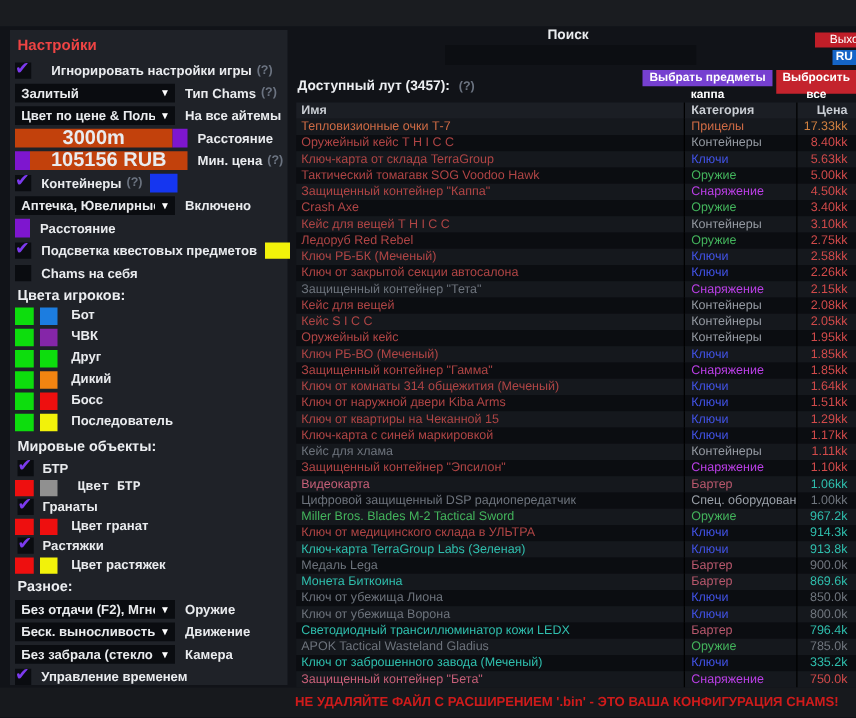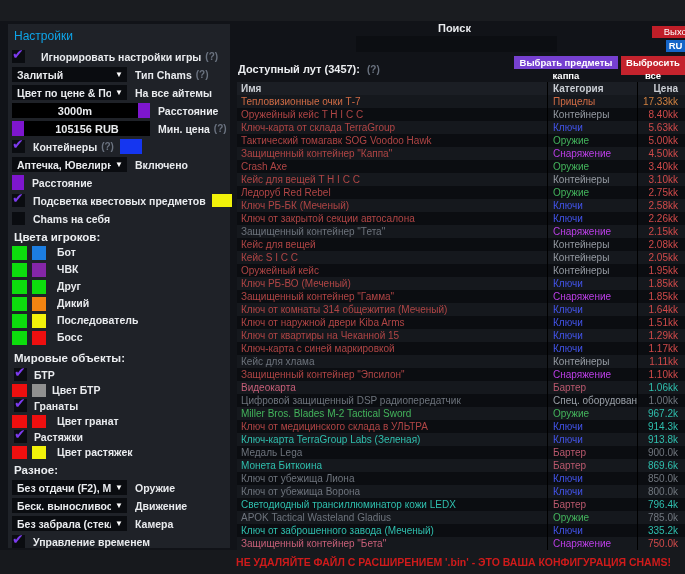--- a/index.html
+++ b/index.html
@@ -3,26 +3,26 @@
 <meta charset="utf-8">
 <style>
   html,body{margin:0;padding:0}
   body{width:685px;height:574px;position:relative;background:#111318;overflow:hidden;
        font-family:"Liberation Sans","DejaVu Sans",sans-serif;-webkit-font-smoothing:antialiased}
   .topbar{position:absolute;left:0;top:0;width:685px;height:21px;background:#1a1c20}
 
   
   .settings-panel{position:absolute;left:8px;top:24px;width:222px;height:524px;background:#1f2228;
       padding:3px 4px;box-sizing:border-box}
-  .panel-title{font-size:12px;font-weight:normal;color:#0ea5e9;margin:2px 0 5px 2px}
+  .panel-title{font-size:12px;font-weight:bold;color:#ef4444;margin:2px 0 5px 2px}
   .crow{display:flex;align-items:center;height:17px;margin-bottom:1px}
-  .dd{width:115px;height:15px;background:#0a0c10;display:flex;align-items:center;flex-shrink:0;cursor:default}
+  .dd{width:128px;height:15px;background:#0a0c10;display:flex;align-items:center;flex-shrink:0;cursor:default}
   .dd-val{flex:1;padding-left:5px;color:#e9ebee;font-size:10.5px;font-weight:bold;white-space:nowrap;overflow:hidden}
   .dd-arrow{font-size:8px;color:#ffffff;padding:0 4px;flex-shrink:0}
-  .inp{height:15px;background:#000000;color:#e9ebee;font-size:11px;font-weight:bold;
+  .inp{height:15px;background:#c2410c;color:#e9ebee;font-size:16px;font-weight:bold;
        display:flex;align-items:center;justify-content:center;flex-shrink:0}
   .inp.w126{width:126px}
   .lbl{color:#e9ebee;font-size:10.5px;font-weight:bold;margin-left:8px;white-space:nowrap}
   .help{color:#6b7380;font-size:10px;font-weight:bold;margin-left:4px}
   .cb{width:13px;height:13px;background:#0a0c10;margin-right:8px;position:relative;flex-shrink:0}
   .cb .tick{position:absolute;left:0px;top:-4px;color:#7c3aed;font-size:14px;font-weight:bold}
   .swatch{width:12px;height:15px;flex-shrink:0}
   .sw-purple{background:#7e16cf}
   .sw-blue-wide{width:22px;height:15px;background:#1536f0;margin-left:6px;flex-shrink:0}
   .sw-yellow-wide{width:20px;height:13px;background:#f2f20a;margin-left:6px;flex-shrink:0}
@@ -167,42 +167,42 @@
         <span class="sw sw2" style="background: rgb(13, 221, 13);"></span>
         <span class="lbl">Друг</span>
       </div>
       <div class="pcrow">
         <span class="sw" style="background: rgb(13, 221, 13);"></span>
         <span class="sw sw2" style="background: rgb(242, 132, 17);"></span>
         <span class="lbl">Дикий</span>
       </div>
       <div class="pcrow">
         <span class="sw" style="background: rgb(13, 221, 13);"></span>
+        <span class="sw sw2" style="background: rgb(238, 15, 15);"></span>
+        <span class="lbl">Босс</span>
+      </div>
+      <div class="pcrow">
+        <span class="sw" style="background: rgb(13, 221, 13);"></span>
         <span class="sw sw2" style="background: rgb(242, 242, 10);"></span>
         <span class="lbl">Последователь</span>
-      </div>
-      <div class="pcrow">
-        <span class="sw" style="background: rgb(13, 221, 13);"></span>
-        <span class="sw sw2" style="background: rgb(238, 15, 15);"></span>
-        <span class="lbl">Босс</span>
       </div>
     </div>
 
   <div class="section-title">Мировые объекты:</div>
   <div id="world-objects">
       <div class="worow">
         <span class="cb">
           <span class="tick">✔</span>
         </span>
         <span class="lbl" style="margin-left: 0px;">БТР</span>
       </div>
       <div class="worow">
         <span class="sw" style="background: rgb(238, 15, 15);"></span>
         <span class="sw sw2" style="background: rgb(144, 144, 144);"></span>
-        <span class="lbl" style="margin-left: 6px;">Цвет БТР</span>
+        <span class="lbl" style="margin-left: 16px; font-family: Liberation Mono, monospace;">Цвет БТР</span>
       </div>
       <div class="worow">
         <span class="cb">
           <span class="tick">✔</span>
         </span>
         <span class="lbl" style="margin-left: 0px;">Гранаты</span>
       </div>
       <div class="worow">
         <span class="sw" style="background: rgb(238, 15, 15);"></span>
         <span class="sw sw2" style="background: rgb(238, 15, 15);"></span>

